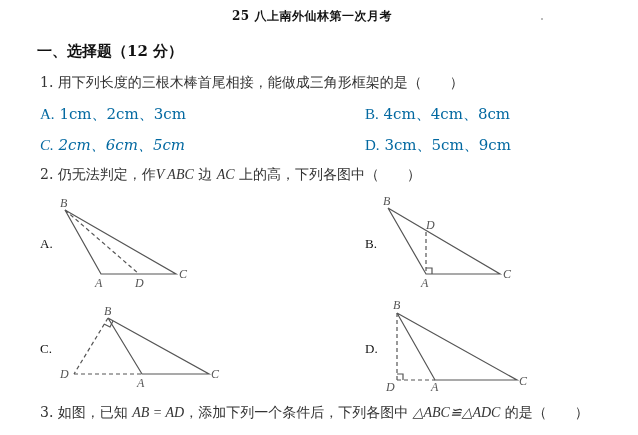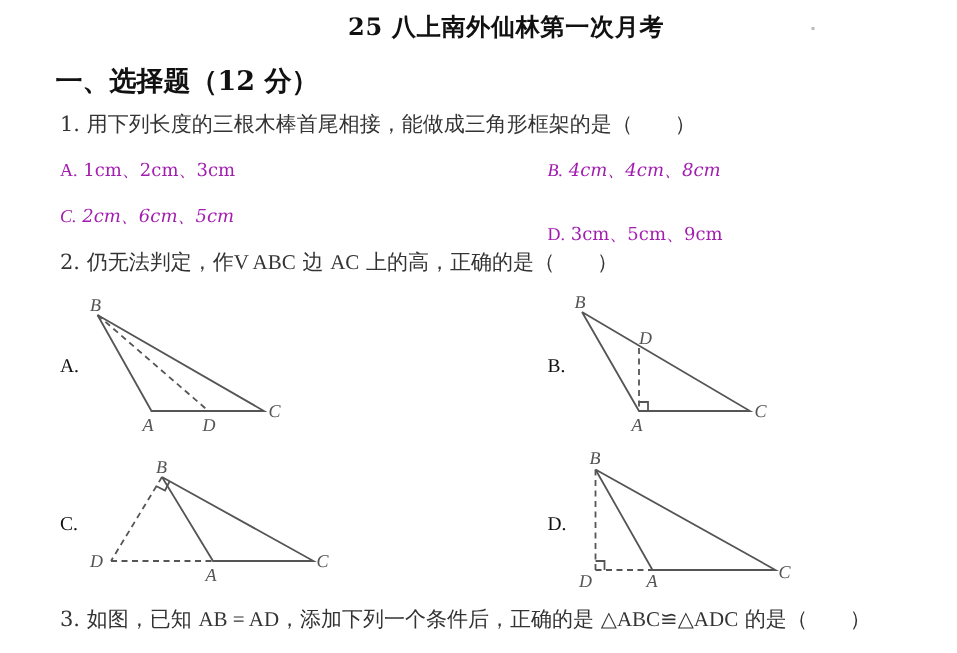--- a/index.html
+++ b/index.html
@@ -1,24 +1,24 @@
 <!DOCTYPE html>
 <html><head>
 <meta charset="utf-8">
 <style>
   html, body { margin: 0; padding: 0; background: #ffffff; }
   body { width: 638px; height: 435px; position: relative; overflow: hidden;
          font-family: "DejaVu Serif", "Liberation Serif", serif; color: #222; }
   .abs { position: absolute; white-space: nowrap; }
-  .title { left: 232px; top: 8px; font-size: 16px; font-weight: bold; letter-spacing: 0.5px; color: #111; }
-  .section { left: 37px; top: 42px; font-size: 18px; font-weight: bold; color: #111; }
+  .title { left: 232px; top: 8px; font-size: 12px; font-weight: bold; letter-spacing: 0.5px; color: #111; }
+  .section { left: 37px; top: 42px; font-size: 15px; font-weight: bold; color: #111; }
   .q { font-size: 14px; color: #333; }
-  .opt { font-size: 12px; color: #a21caf; }
+  .opt { font-size: 15px; color: #0369a1; }
   .optlabel { font-family: "Liberation Serif", serif; }
-  .math { font-family: "Liberation Serif", serif; }
+  .math { font-family: "Liberation Serif", serif; font-style: italic; }
   .figlabel { font-size: 13px; font-family: "Liberation Serif", serif; color: #111; }
   svg.fig { position: absolute; left: 0; top: 0; }
   .pt { font-family: "Liberation Serif", serif; font-style: italic; font-size: 12px; fill: #555; }
   .dot { position:absolute; left: 541px; top: 18px; width: 2px; height: 2px; background:#bbb; }
 </style>
 </head>
 <body>
 
 <div class="dot"></div>
 
@@ -26,39 +26,39 @@
 <div class="abs section">一、选择题（12 分）</div>
 
 <div class="abs q" style="left:40px; top:74px;">
   <span>1.</span>
   <span>用下列长度的三根木棒首尾相接，能做成三角形框架的是（　　）</span>
 </div>
 <div class="abs opt" style="left:40px; top:105px;">
   <span class="optlabel">A.</span>
   <span>1cm、2cm、3cm</span>
 </div>
-<div class="abs opt" style="left:365px; top:105px;font-style:italic;">
+<div class="abs opt" style="left:365px; top:105px;">
   <span class="optlabel">B.</span>
   <span>4cm、4cm、8cm</span>
 </div>
 <div class="abs opt" style="left:40px; top:136px;font-style:italic;">
   <span class="optlabel">C.</span>
   <span>2cm、6cm、5cm</span>
 </div>
-<div class="abs opt" style="left:365px; top:148px;">
+<div class="abs opt" style="left:365px; top:136px;">
   <span class="optlabel">D.</span>
   <span>3cm、5cm、9cm</span>
 </div>
 
 <div class="abs q" style="left:40px; top:166px;">
   <span>2.</span>
   <span>仍无法判定，作</span><span class="math">V ABC</span>
   <span>边</span>
   <span class="math">AC</span>
-  <span>上的高，正确的是（　　）</span>
+  <span>上的高，下列各图中（　　）</span>
 </div>
 
 <div class="abs figlabel" style="left:40px; top:236px;">A.</div>
 <div class="abs figlabel" style="left:365px; top:236px;">B.</div>
 <div class="abs figlabel" style="left:40px; top:341px;">C.</div>
 <div class="abs figlabel" style="left:365px; top:341px;">D.</div>
 
 <svg class="fig" width="638" height="435" viewBox="0 0 638 435">
   <g stroke="#555" stroke-width="1.2" fill="none">
 
@@ -107,16 +107,16 @@
     <text class="pt" x="393" y="309">B</text>
     <text class="pt" x="386" y="391">D</text>
     <text class="pt" x="431" y="391">A</text>
     <text class="pt" x="519" y="385">C</text>
   </g>
 </svg>
 
 <div class="abs q" style="left:40px; top:404px;">
   <span>3.</span>
   <span>如图，已知</span>
-  <span class="math">AB = AD</span><span>，添加下列一个条件后，正确的是</span>
+  <span class="math">AB = AD</span><span>，添加下列一个条件后，下列各图中</span>
   <span class="math">△ABC≌△ADC</span>
   <span>的是（　　）</span>
 </div>
 
 </body></html>

